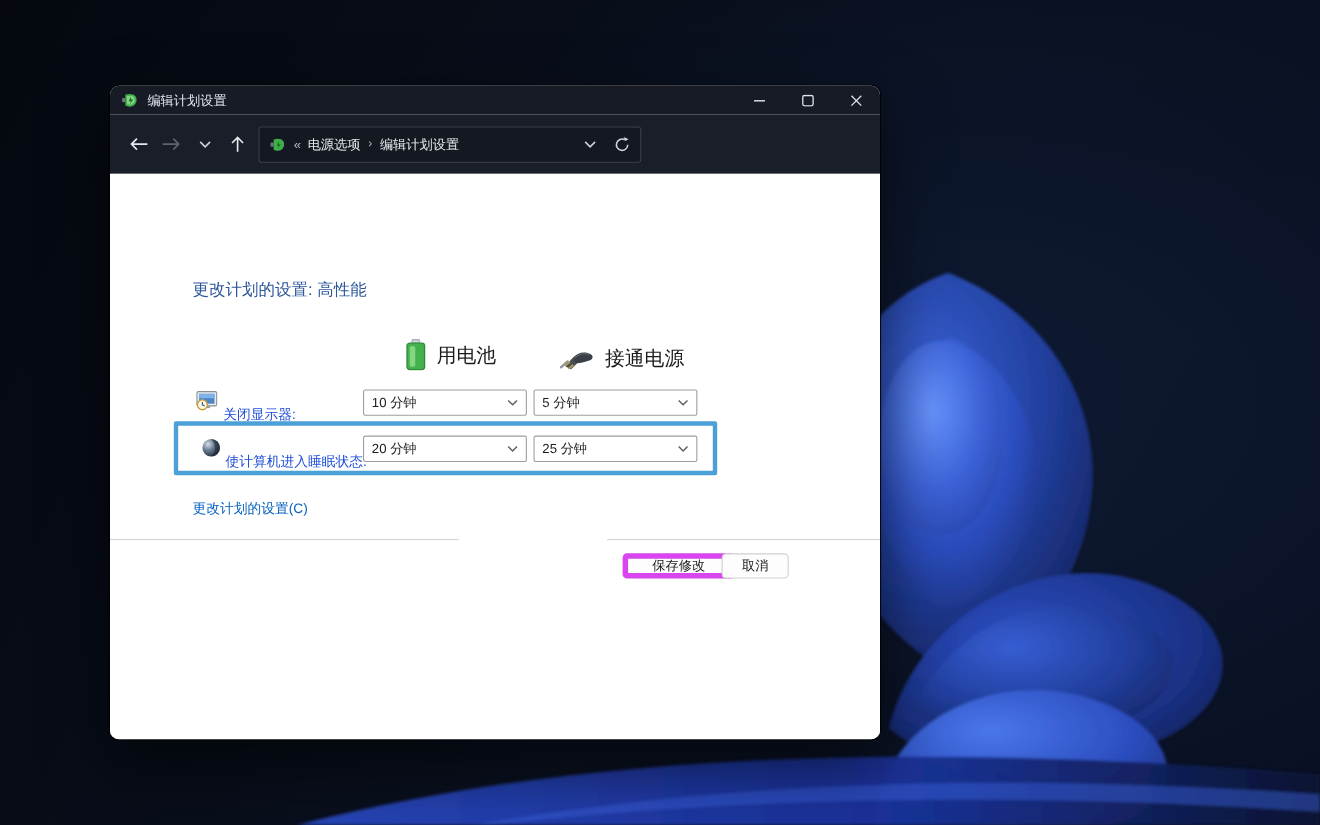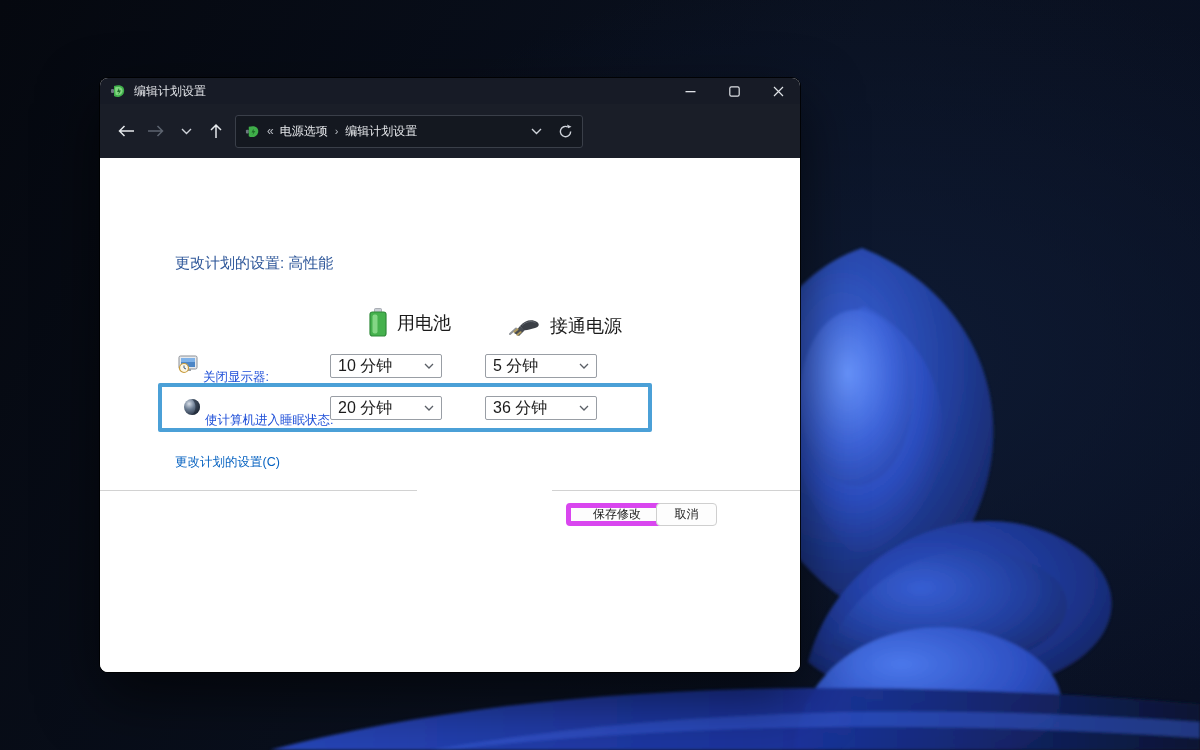--- a/index.html
+++ b/index.html
@@ -43,23 +43,23 @@
   .page-heading { position:absolute; left:75px; top:96px; font-size:15px; color:#2d5699; }
   .page-sub { position:absolute; left:75px; top:123px; font-size:12.5px; color:#202020; }
 
   .colhdr { position:absolute; display:flex; align-items:center; gap:9px; font-size:18px; color:#1b1b1b; }
   .colhdr.battery { left:268px; top:150px; }
   .colhdr.plug { left:408px; top:156px; }
 
   .row-label { position:absolute; font-size:12.5px; color:#1d4ed8;margin-top:10px; }
   .row-icon { position:absolute; }
 
-  .dd { position:absolute; width:112px; height:24px; background:#fff; border:1px solid #999ea5;
+  .dd { position:absolute; width:149px; height:24px; background:#fff; border:1px solid #999ea5;
     border-radius:2px; display:flex; align-items:center; padding:0 7px;
-    font-size:16px; color:#1b1b1b; cursor:default; }
+    font-size:12px; color:#1b1b1b; cursor:default; }
   .dd .chev { margin-left:auto; }
 
   .hl-box { position:absolute; left:58px; top:225px; width:494px; height:49px;
     border:4px solid #4ba0d7; border-radius:2px; }
 
   .adv-link { position:absolute; left:75px; top:296px; font-size:12.5px; color:#0662c1; cursor:pointer; }
 
   .divider { position:absolute; top:332px; height:1px; background:#d2d2d2; }
   .divider.left { left:0; width:317px; }
   .divider.right { left:452px; width:248px; }
@@ -289,21 +289,21 @@
     <span class="row-label" style="left:105px; top:244px;">使计算机进入睡眠状态:</span>
     <div class="dd" style="left:230px; top:238px;">
       <span>20 分钟</span>
       <span class="icon chev">
         <svg width="10" height="6" viewBox="0 0 10 6">
             <path d="M1 1 L5 5 L9 1" fill="none" stroke="#5a5f66" stroke-width="1.3"></path>
           </svg>
       </span>
     </div>
     <div class="dd" style="left:385px; top:238px;">
-      <span>36 分钟</span>
+      <span>25 分钟</span>
       <span class="icon chev">
         <svg width="10" height="6" viewBox="0 0 10 6">
             <path d="M1 1 L5 5 L9 1" fill="none" stroke="#5a5f66" stroke-width="1.3"></path>
           </svg>
       </span>
     </div>
 
     <a class="adv-link">更改计划的设置(C)</a>
 
     <div class="divider left"></div>

